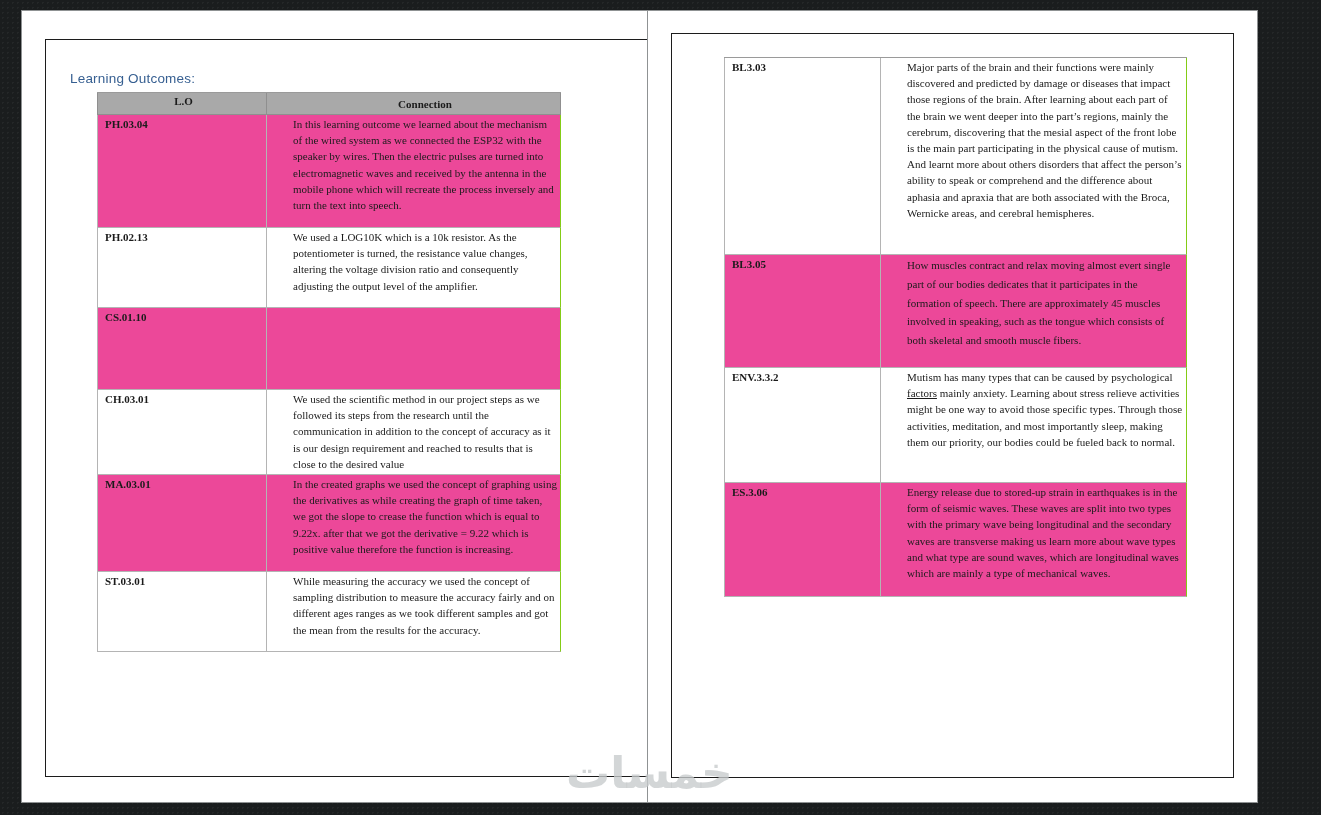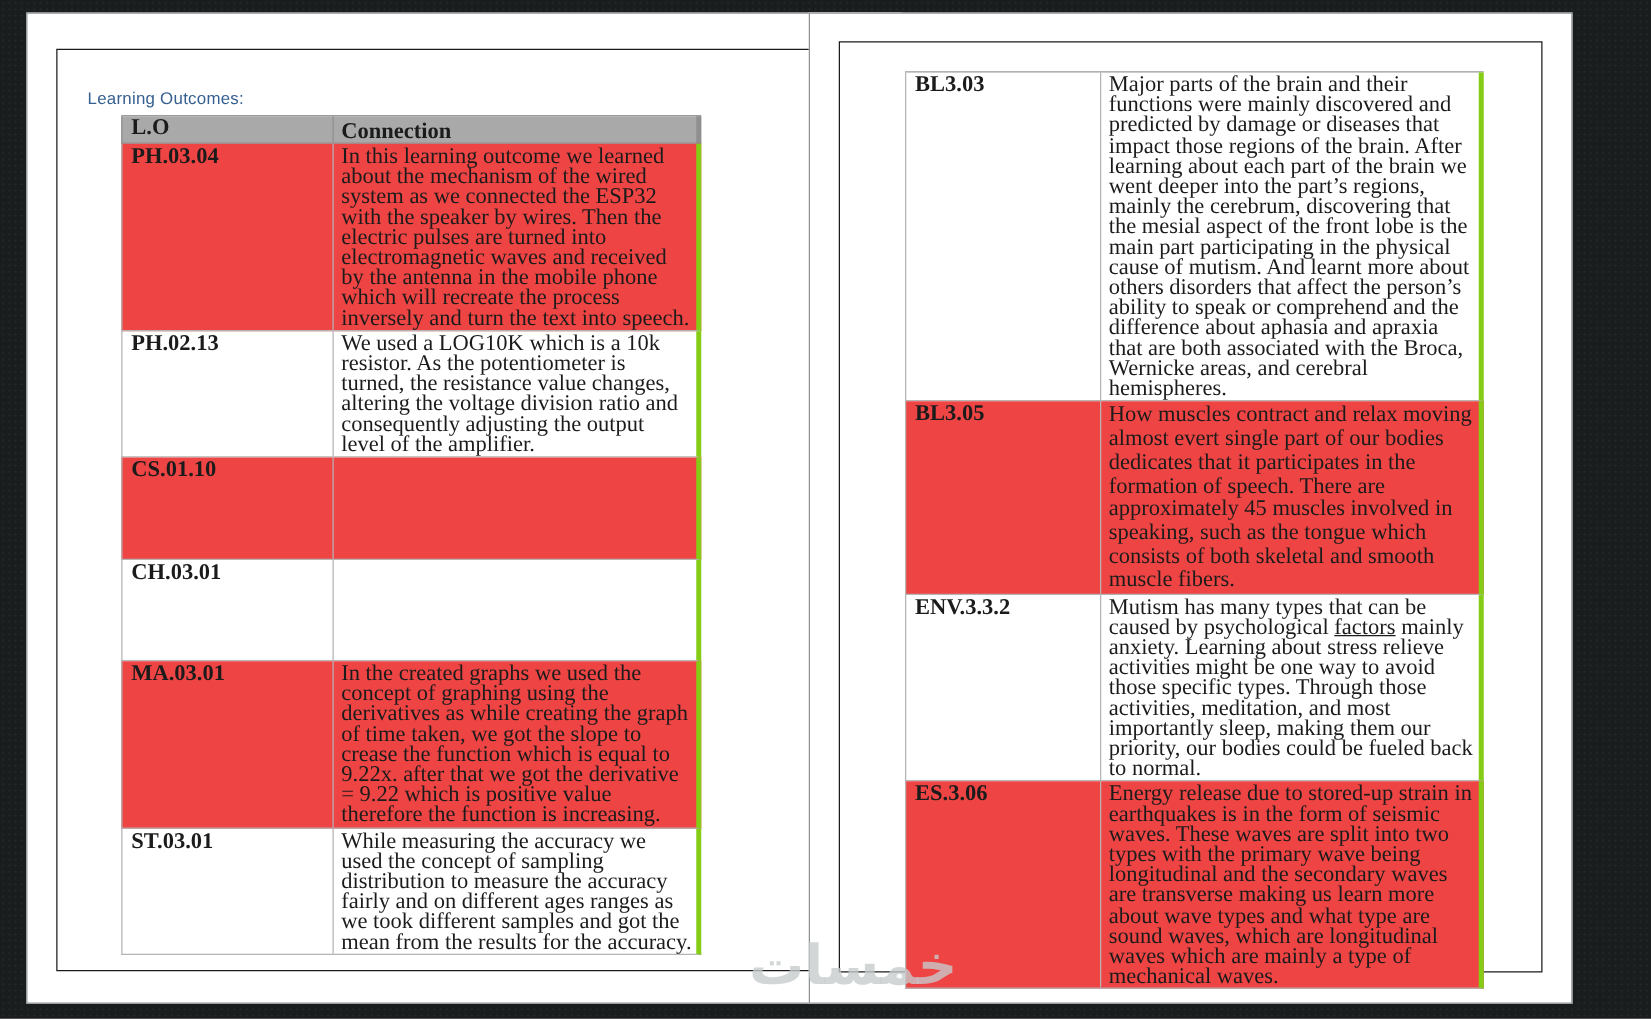--- a/index.html
+++ b/index.html
@@ -29,28 +29,28 @@
     font-family:"Liberation Sans", sans-serif;
     font-size:13.5px;color:#365f91;letter-spacing:.2px;
   }
 
   .tbl{position:absolute;border-top:1px solid #9a9a9a;}
   .tbl-left{left:75px;top:81px;width:464px;}
   .tbl-right{left:76px;top:46px;width:463px;}
 
   .trow{
     display:flex;box-sizing:border-box;
-    border-left:1px solid #b4b4b4;border-right:4px solid #84cc16;
+    border-left:1px solid #b4b4b4;border-right:1px solid #84cc16;
     border-bottom:1px solid #b4b4b4;
-    font-size:18px;color:#1b1b1b;
+    font-size:11px;color:#1b1b1b;gap:20px;
   }
-  .trow.shaded{background:#ef4444;}
+  .trow.shaded{background:#ec4899;}
   .trow.header{
     background:#a9a9a9;border-left-color:#8f8f8f;border-right-color:#8f8f8f;
-    border-bottom-color:#8f8f8f;font-weight:bold;
+    border-bottom-color:#8f8f8f;font-weight:bold;text-align:center;
   }
   .c-code{
     width:169px;box-sizing:border-box;flex:0 0 auto;
     border-right:1px solid #b4b4b4;
     padding:1px 4px 2px 7px;font-weight:bold;line-height:16.2px;
   }
   .tbl-right .c-code{width:156px;}
   .trow.header .c-code{border-right-color:#8f8f8f;line-height:15px;padding-top:1px;}
   .c-text{
     flex:1 1 auto;box-sizing:border-box;
@@ -58,21 +58,21 @@
   }
   .trow.header .c-text{line-height:15px;padding-top:4px;}
   .lh-wide .c-text{line-height:18.8px;}
   u.link-like{text-decoration:underline;}
 
   .watermark{
     position:absolute;left:566px;top:744px;width:200px;
     font-family:"DejaVu Sans", sans-serif;
     font-size:44px;font-weight:bold;
     color:rgba(198,203,204,0.78);
-    direction:rtl;text-align:right;letter-spacing:1px;
+    direction:rtl;text-align:left;letter-spacing:1px;
     pointer-events:none;z-index:5;line-height:58px;
   }
 </style>
 </head>
 <body>
 
 <div class="canvas">
 
   <div class="page page-left">
     <div class="inner-border"></div>
@@ -95,20 +95,21 @@
         <div class="c-code">PH.02.13</div>
         <div class="c-text">We used a LOG10K which is a 10k resistor. As the potentiometer is turned, the resistance value changes, altering the voltage division ratio and consequently adjusting the output level of the amplifier.</div>
       </div>
 
       <div class="trow shaded" style="min-height:82px">
         <div class="c-code">CS.01.10</div>
       </div>
 
       <div class="trow" style="min-height:81px">
         <div class="c-code">CH.03.01</div>
+        <div class="c-text">We used the scientific method in our project steps as we followed its steps from the research until the communication in addition to the concept of accuracy as it is our design requirement and reached to results that is close to the desired value</div>
       </div>
 
       <div class="trow shaded" style="min-height:97px">
         <div class="c-code">MA.03.01</div>
         <div class="c-text">In the created graphs we used the concept of graphing using the derivatives as while creating the graph of time taken, we got the slope to crease the function which is equal to 9.22x. after that we got the derivative = 9.22 which is positive value therefore the function is increasing.</div>
       </div>
 
       <div class="trow" style="min-height:80px">
         <div class="c-code">ST.03.01</div>
         <div class="c-text">While measuring the accuracy we used the concept of sampling distribution to measure the accuracy fairly and on different ages ranges as we took different samples and got the mean from the results for the accuracy.</div>

